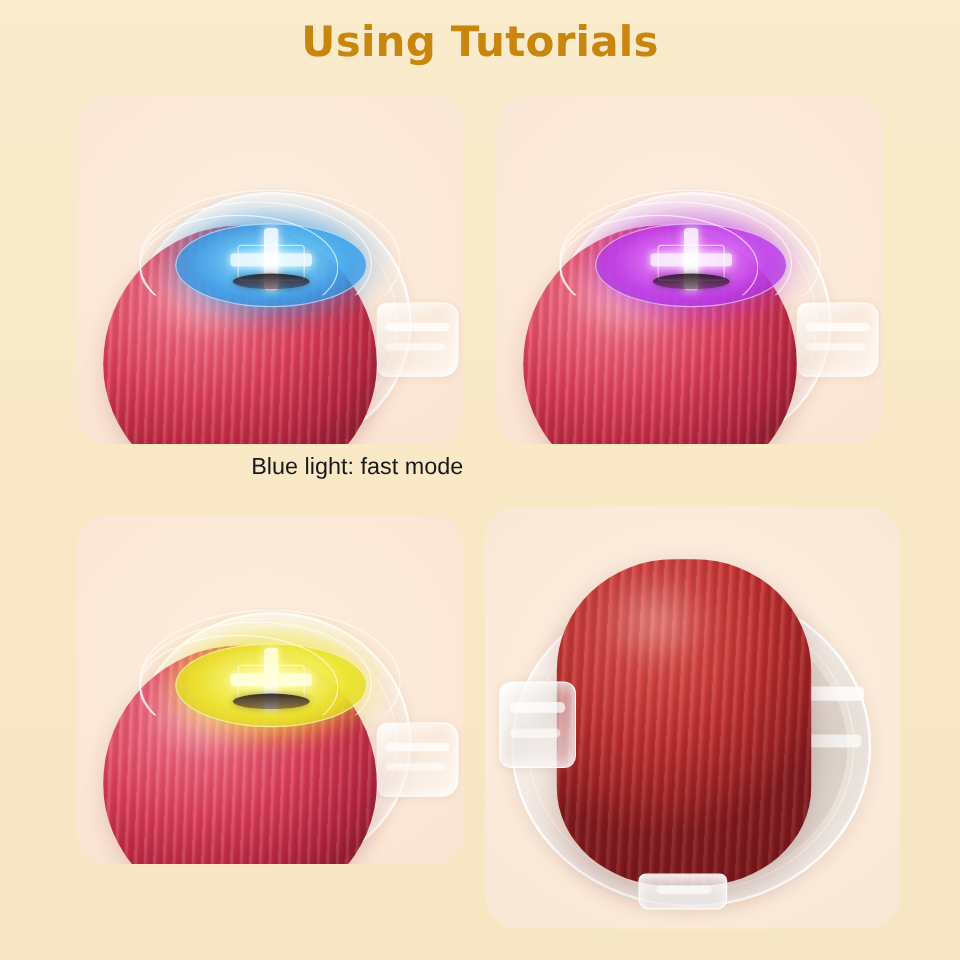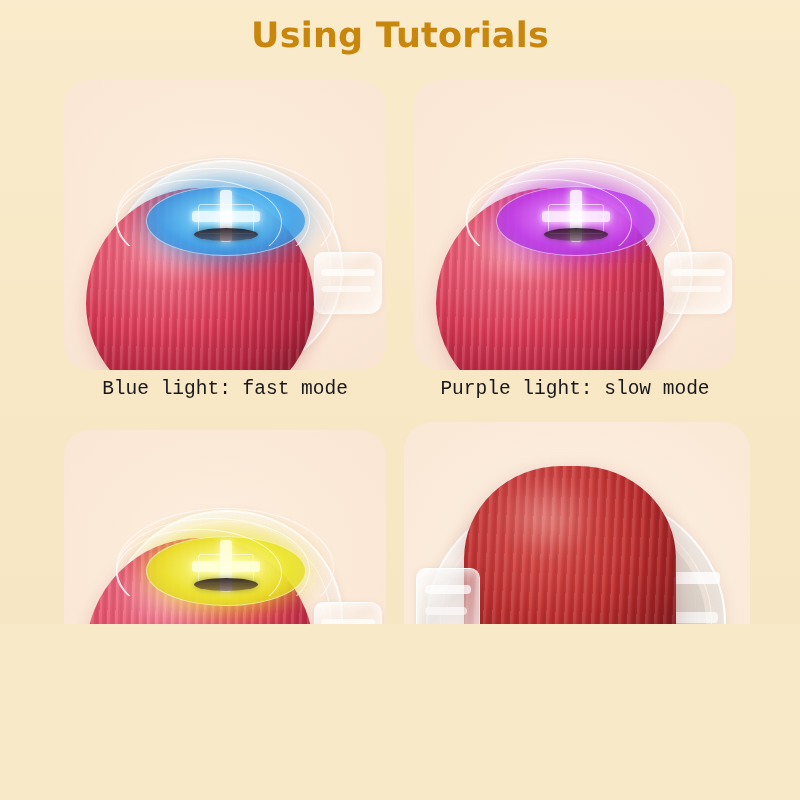--- a/index.html
+++ b/index.html
@@ -12,21 +12,21 @@
 
   body {
     font-family: "Liberation Sans", sans-serif;
     background: #f8e9c8;
     position: relative;
   }
 
   
   .page {
     width: 800px;
-    height: 624px;
+    height: 800px;
     background: linear-gradient(180deg, #f9ebcb 0%, #f8e8c6 55%, #f7e6c3 100%);
     position: relative;
     overflow: hidden;
   }
 
   
   .title-bar {
     width: 100%;
     height: 72px;
     display: flex;
@@ -72,25 +72,25 @@
     width: 346px;
     height: 352px;
     background: radial-gradient(120% 110% at 50% 45%, #fdf0e2 0%, #fbe9d8 50%, #f7e3cf 80%, #f4dcc6 100%);
     border-radius: 28px;
   }
 
   .caption {
     position: absolute;
     left: 0;
     width: 100%;
-    text-align: center;
+    text-align: right;
     font-size: 19.5px;
     font-weight: 500;
     color: #18181b;
-    font-family: Liberation Mono, monospace;
+    font-family: Liberation Sans, sans-serif;
     white-space: nowrap;
   }
   .cap-tl { top: 298px; }
   .cap-tr { top: 298px; }
   .cap-bl { top: 300px; left: -38px; width: 398px; }
 
   
   .prod-small {
     position: absolute;
     left: 0; top: 0;
@@ -464,21 +464,20 @@
             </div>
             <div class="led-slot"></div>
           </div>
           <div class="shell-arcs">
             <span class="arc1"></span>
             <span class="arc2"></span>
             <span class="arc3"></span>
           </div>
         </div>
       </div>
-      <div class="caption cap-tr">Purple light: slow mode</div>
     </div>
 
     <div class="cell cell-bl">
       <div class="panel panel-bl">
         <div class="prod-small yellow">
           <div class="ring"></div>
           <div class="axle"></div>
           <div class="ball">
             <div class="ribs"></div>
             <div class="sheen"></div>

